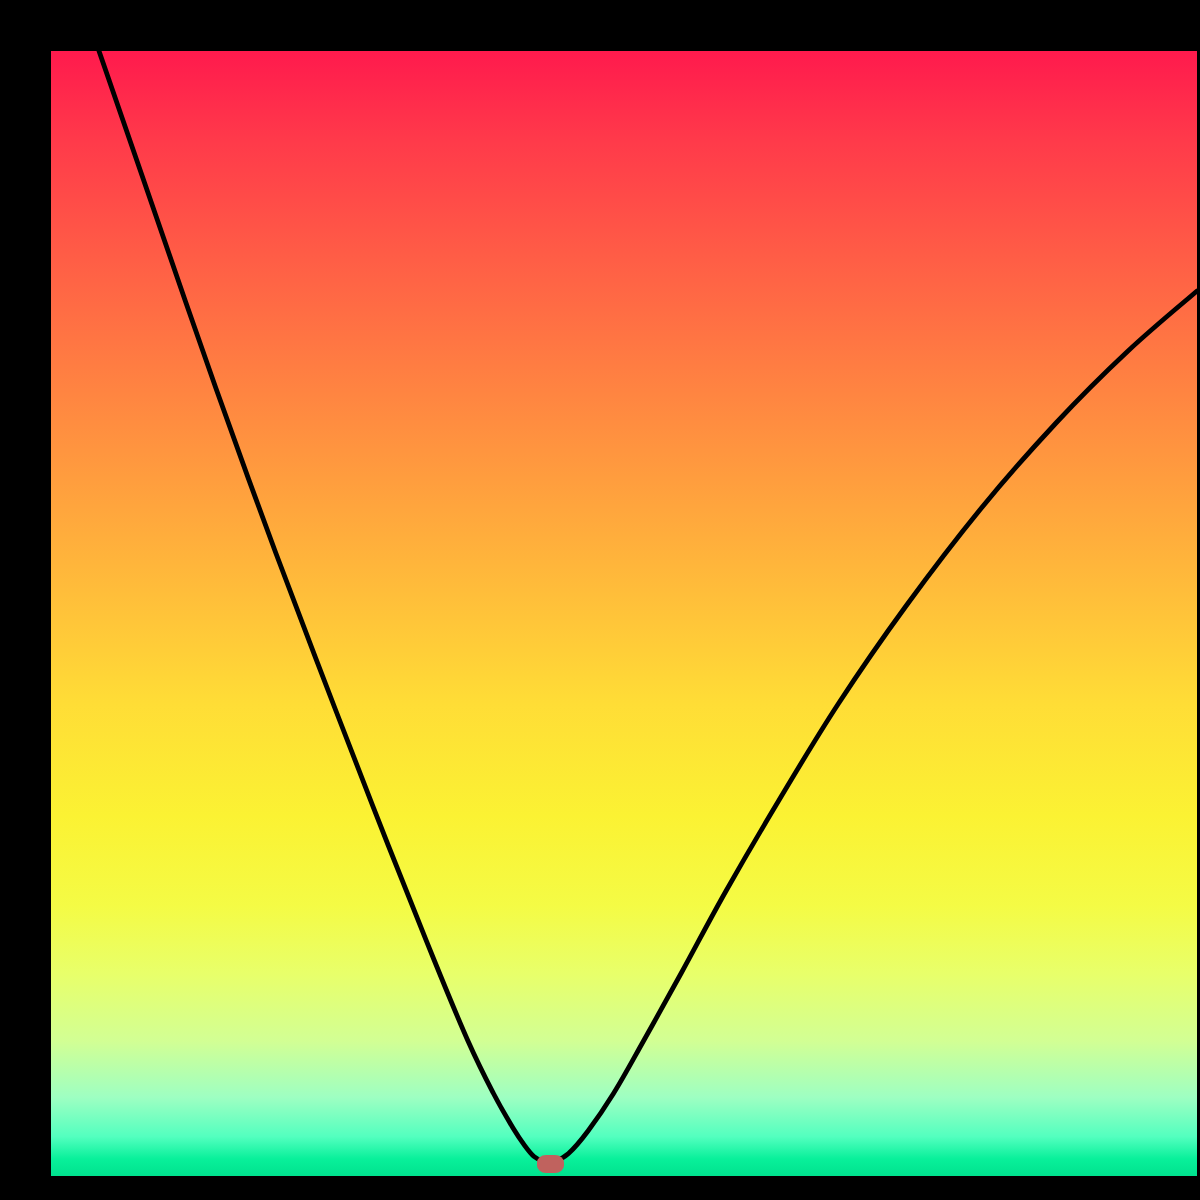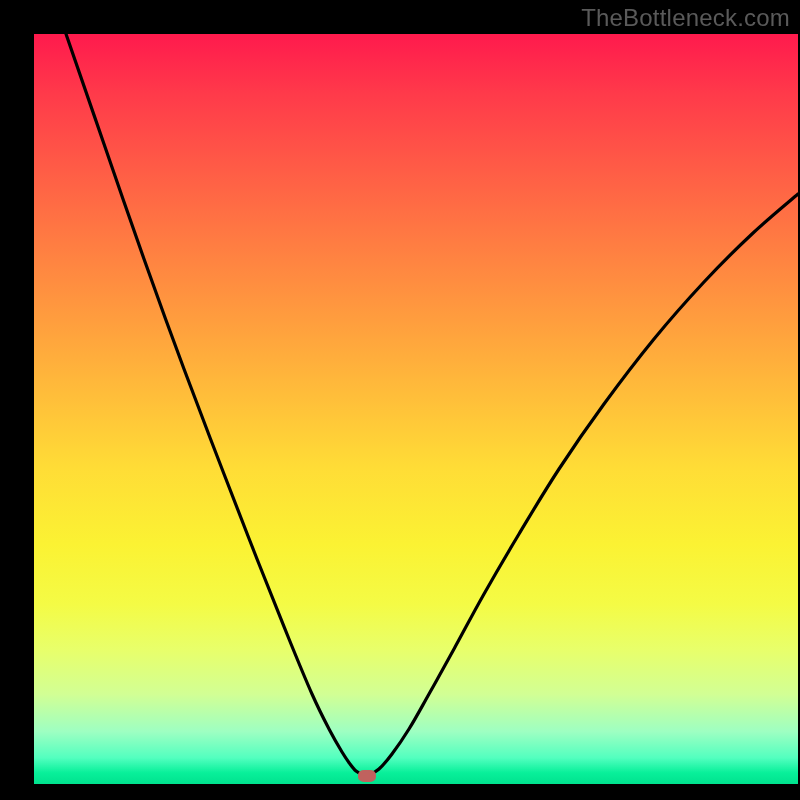--- a/index.html
+++ b/index.html
@@ -59,20 +59,19 @@
     border-radius: 6px / 5px;
     background: #c0625e;
     transform: translate(-50%, -50%);
     z-index: 5;
   }
 </style>
 </head>
 <body>
 
 <div class="frame">
-  <div class="watermark">TheBottleneck.com</div>
   <div class="plot">
     <svg class="curve" viewBox="0 0 764 750" preserveAspectRatio="none">
       <path fill="none" stroke="#000" stroke-width="3.2" stroke-linecap="round" d="M 32 0 C 38.8 19.8 56.0 69.5 70.0 110.0 C 84.0 150.5 95.6 184.5 110.0 225.0 C 124.4 265.5 135.6 296.3 150.0 335.0 C 164.4 373.7 176.5 404.9 190.0 440.0 C 203.5 475.1 213.3 500.3 225.0 530.0 C 236.7 559.7 245.5 581.6 255.0 605.0 C 264.5 628.4 270.8 643.8 278.0 660.0 C 285.2 676.2 289.6 684.6 295.0 695.0 C 300.4 705.4 304.2 711.7 308.0 718.0 C 311.8 724.3 313.5 726.6 316.0 730.0 C 318.5 733.4 319.8 735.2 322.0 737.0 C 324.2 738.8 325.5 739.5 328.0 740.0 C 330.5 740.5 332.9 740.9 336.0 740.0 C 339.1 739.1 341.0 738.6 345.0 735.0 C 349.0 731.4 352.6 727.2 358.0 720.0 C 363.4 712.8 368.3 705.8 375.0 695.0 C 381.7 684.2 386.9 674.4 395.0 660.0 C 403.1 645.6 410.1 633.0 420.0 615.0 C 429.9 597.0 438.3 580.7 450.0 560.0 C 461.7 539.3 471.5 522.5 485.0 500.0 C 498.5 477.5 509.7 458.4 525.0 435.0 C 540.3 411.6 552.9 393.4 570.0 370.0 C 587.1 346.6 602.0 327.0 620.0 305.0 C 638.0 283.0 652.4 266.9 670.0 248.0 C 687.6 229.1 701.1 215.8 718.0 200.0 C 734.9 184.2 755.7 167.2 764.0 160.0 "></path>
     </svg>
     <div class="marker" style="left: 333px; top: 742px;"></div>
   </div>
 </div>
 
 </body></html>

